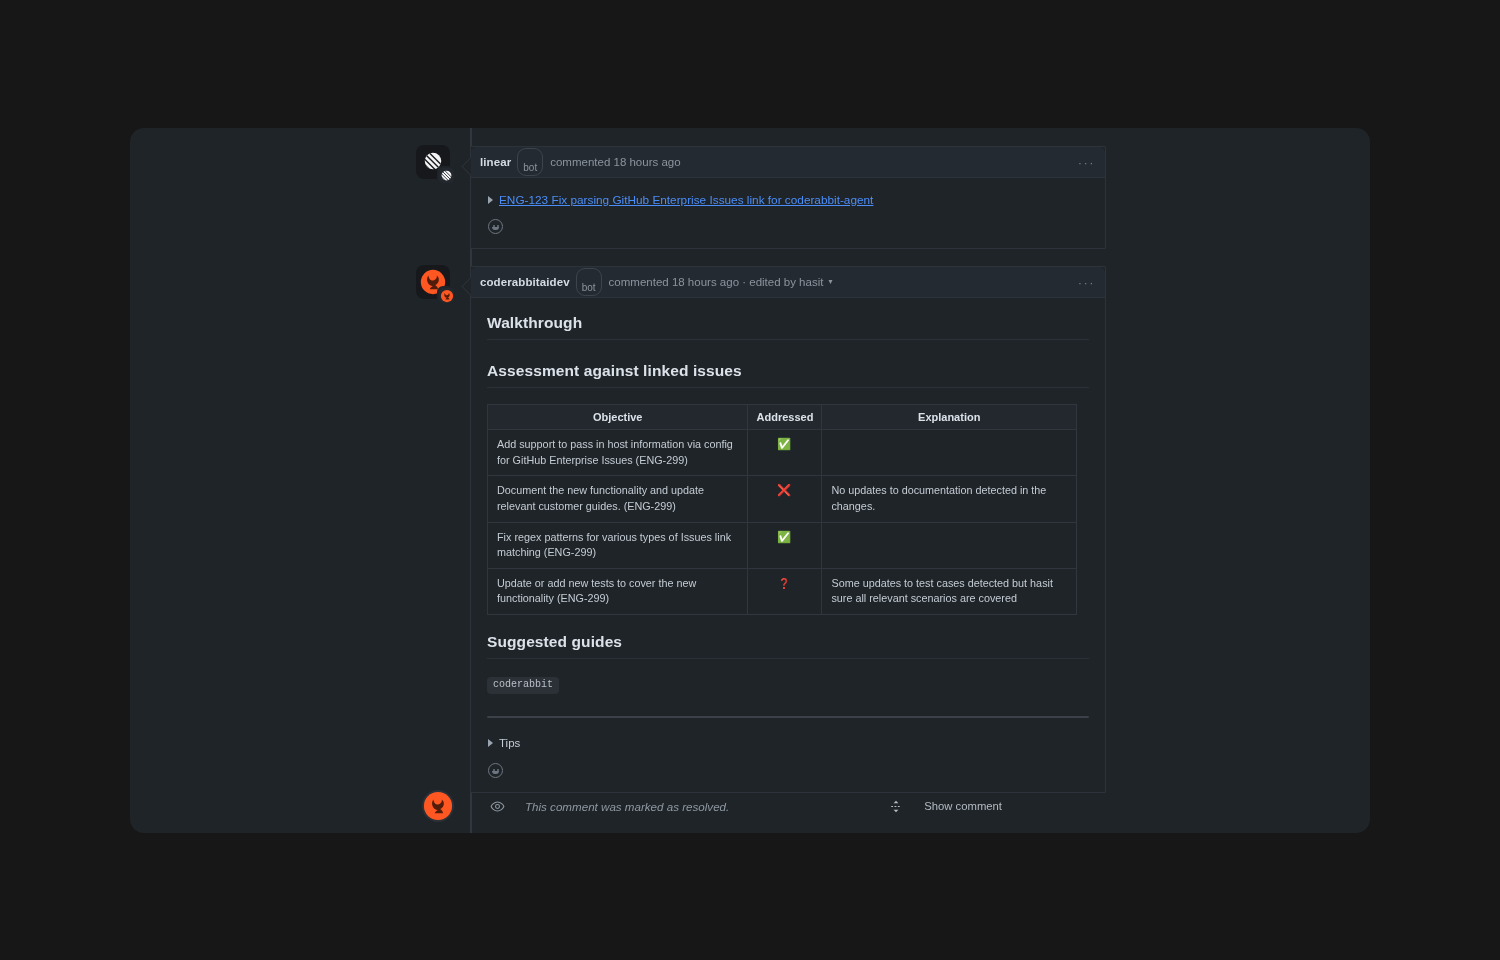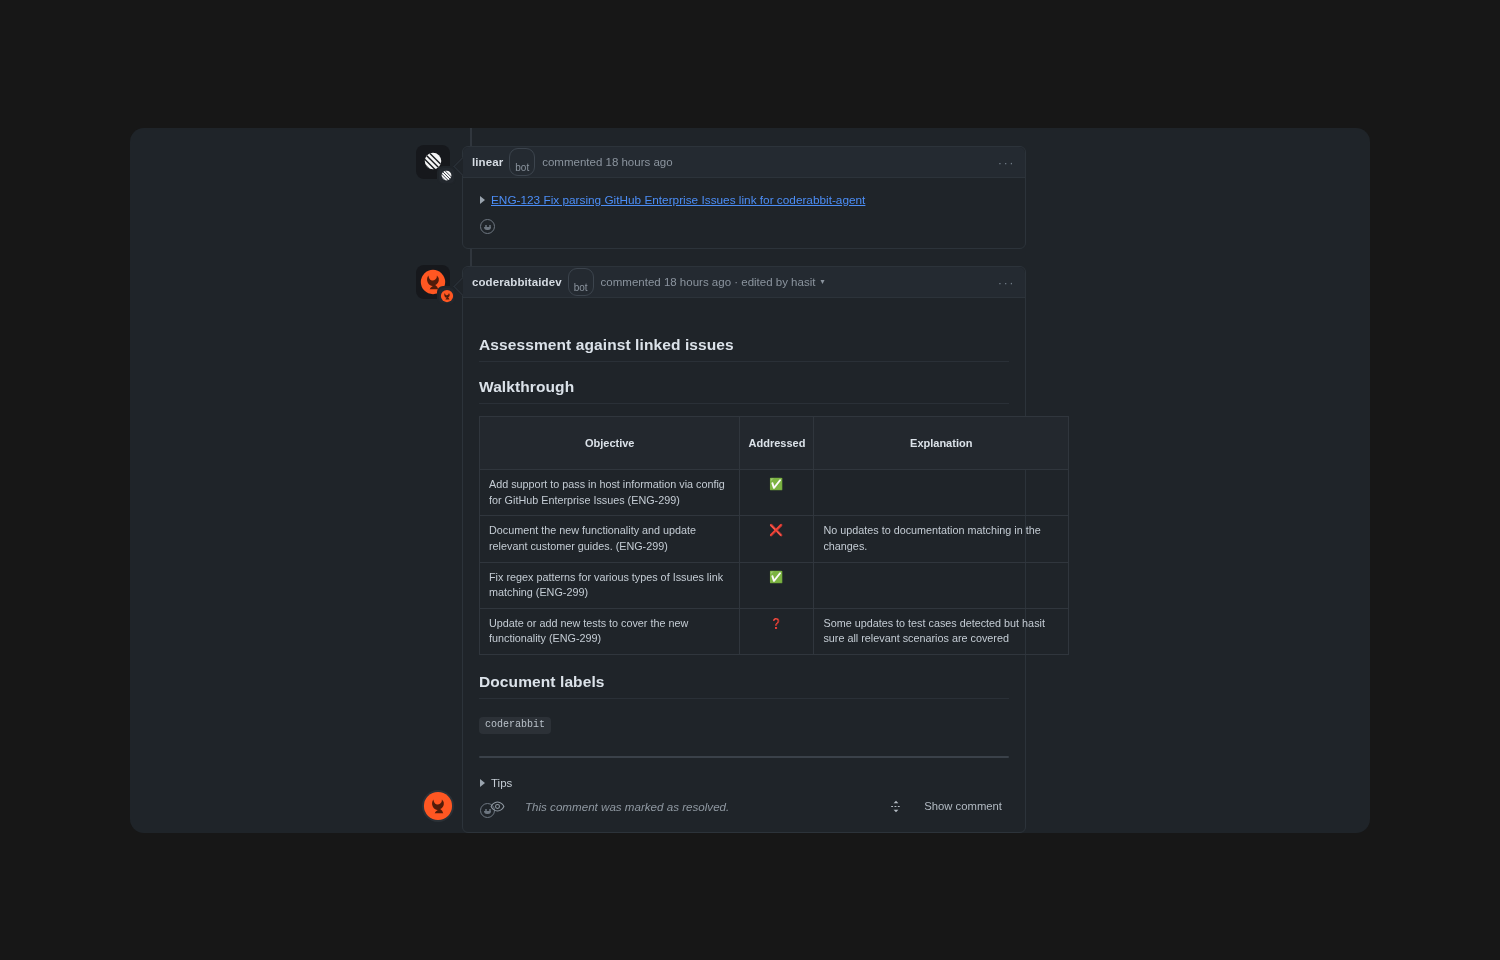--- a/index.html
+++ b/index.html
@@ -60,24 +60,24 @@
     width: 32px; height: 32px;
     border-radius: 50%;
     overflow: hidden;
     background: #2b3137;
     display: flex; align-items: center; justify-content: center;
   }
 
   
   .comment {
     position: absolute;
-    left: 332px;
-    width: 564px;
+    left: 340px;
+    width: 636px;
     border: 1px solid #2c333a;
-    border-radius: 6px;
+    border-radius: 1px;
     background: #1f2429;
   }
   .comment::before {
     
     content: "";
     position: absolute;
     left: -7px; top: 13px;
     width: 12px; height: 12px;
     background: #1f2429;
     border-left: 1px solid #2c333a;
@@ -192,21 +192,21 @@
   table.assess th, table.assess td {
     border: 1px solid #30363d;
     font-size: 10.8px;
     color: #c4ccd4;
     vertical-align: top;
   }
   table.assess th {
     background: #23282e;
     font-weight: bold;
     color: #dbe2e9;
-    padding: 20px 8px;
+    padding: 6px 8px;
     text-align: center;
     font-size: 11px;
   }
   table.assess td { padding: 7px 9px; line-height: 1.45; }
   td.c-obj { width: 261px; }
   td.c-addr { width: 74px; text-align: center; padding-top: 8px; }
   td.c-expl { width: 255px; }
   .mark { font-size: 11.5px; line-height: 1; }
   .mark.ok  { color: #2ea043; }
   .mark.no  { color: #e5534b; }
@@ -346,57 +346,57 @@
     <div class="comment-head">
       <span class="author">coderabbitaidev</span>
       <span class="bot-badge">bot</span>
       <span class="meta">commented 18 hours ago · edited by hasit</span>
       <span class="caret-down">▾</span>
       <span class="kebab">···</span>
     </div>
 
     <div class="comment-body" style="padding:16px 16px 4px;">
 
+      <h3 class="md tight">Walkthrough</h3>
+
       <h3 class="md" style="margin-top:22px;">Assessment against linked issues</h3>
-
-      <h3 class="md tight">Walkthrough</h3>
 
       <table class="assess">
         <thead>
           <tr>
             <th>Objective</th>
             <th>Addressed</th>
             <th>Explanation</th>
           </tr>
         </thead>
         <tbody>
           <tr>
             <td class="c-obj">Add support to pass in host information via config for GitHub Enterprise Issues (ENG-299)</td>
             <td class="c-addr"><span class="mark ok">✅</span></td>
             <td class="c-expl"></td>
           </tr>
           <tr>
             <td class="c-obj">Document the new functionality and update relevant customer guides. (ENG-299)</td>
             <td class="c-addr"><span class="mark no">❌</span></td>
-            <td class="c-expl">No updates to documentation matching in the changes.</td>
+            <td class="c-expl">No updates to documentation detected in the changes.</td>
           </tr>
           <tr>
             <td class="c-obj">Fix regex patterns for various types of Issues link matching (ENG-299)</td>
             <td class="c-addr"><span class="mark ok">✅</span></td>
             <td class="c-expl"></td>
           </tr>
           <tr>
             <td class="c-obj">Update or add new tests to cover the new functionality (ENG-299)</td>
             <td class="c-addr"><span class="mark q">❓</span></td>
             <td class="c-expl">Some updates to test cases detected but hasit sure all relevant scenarios are covered</td>
           </tr>
         </tbody>
       </table>
 
-      <h3 class="md" style="margin-bottom:14px;">Document labels</h3>
+      <h3 class="md" style="margin-bottom:14px;">Suggested guides</h3>
 
       <span class="chip">coderabbit</span>
 
       <div class="hr-thick"></div>
 
       <div class="disc-row">
         <span class="tri"></span>
         <span style="font-size:11.5px;color:#c4ccd4;">Tips</span>
       </div>
 

